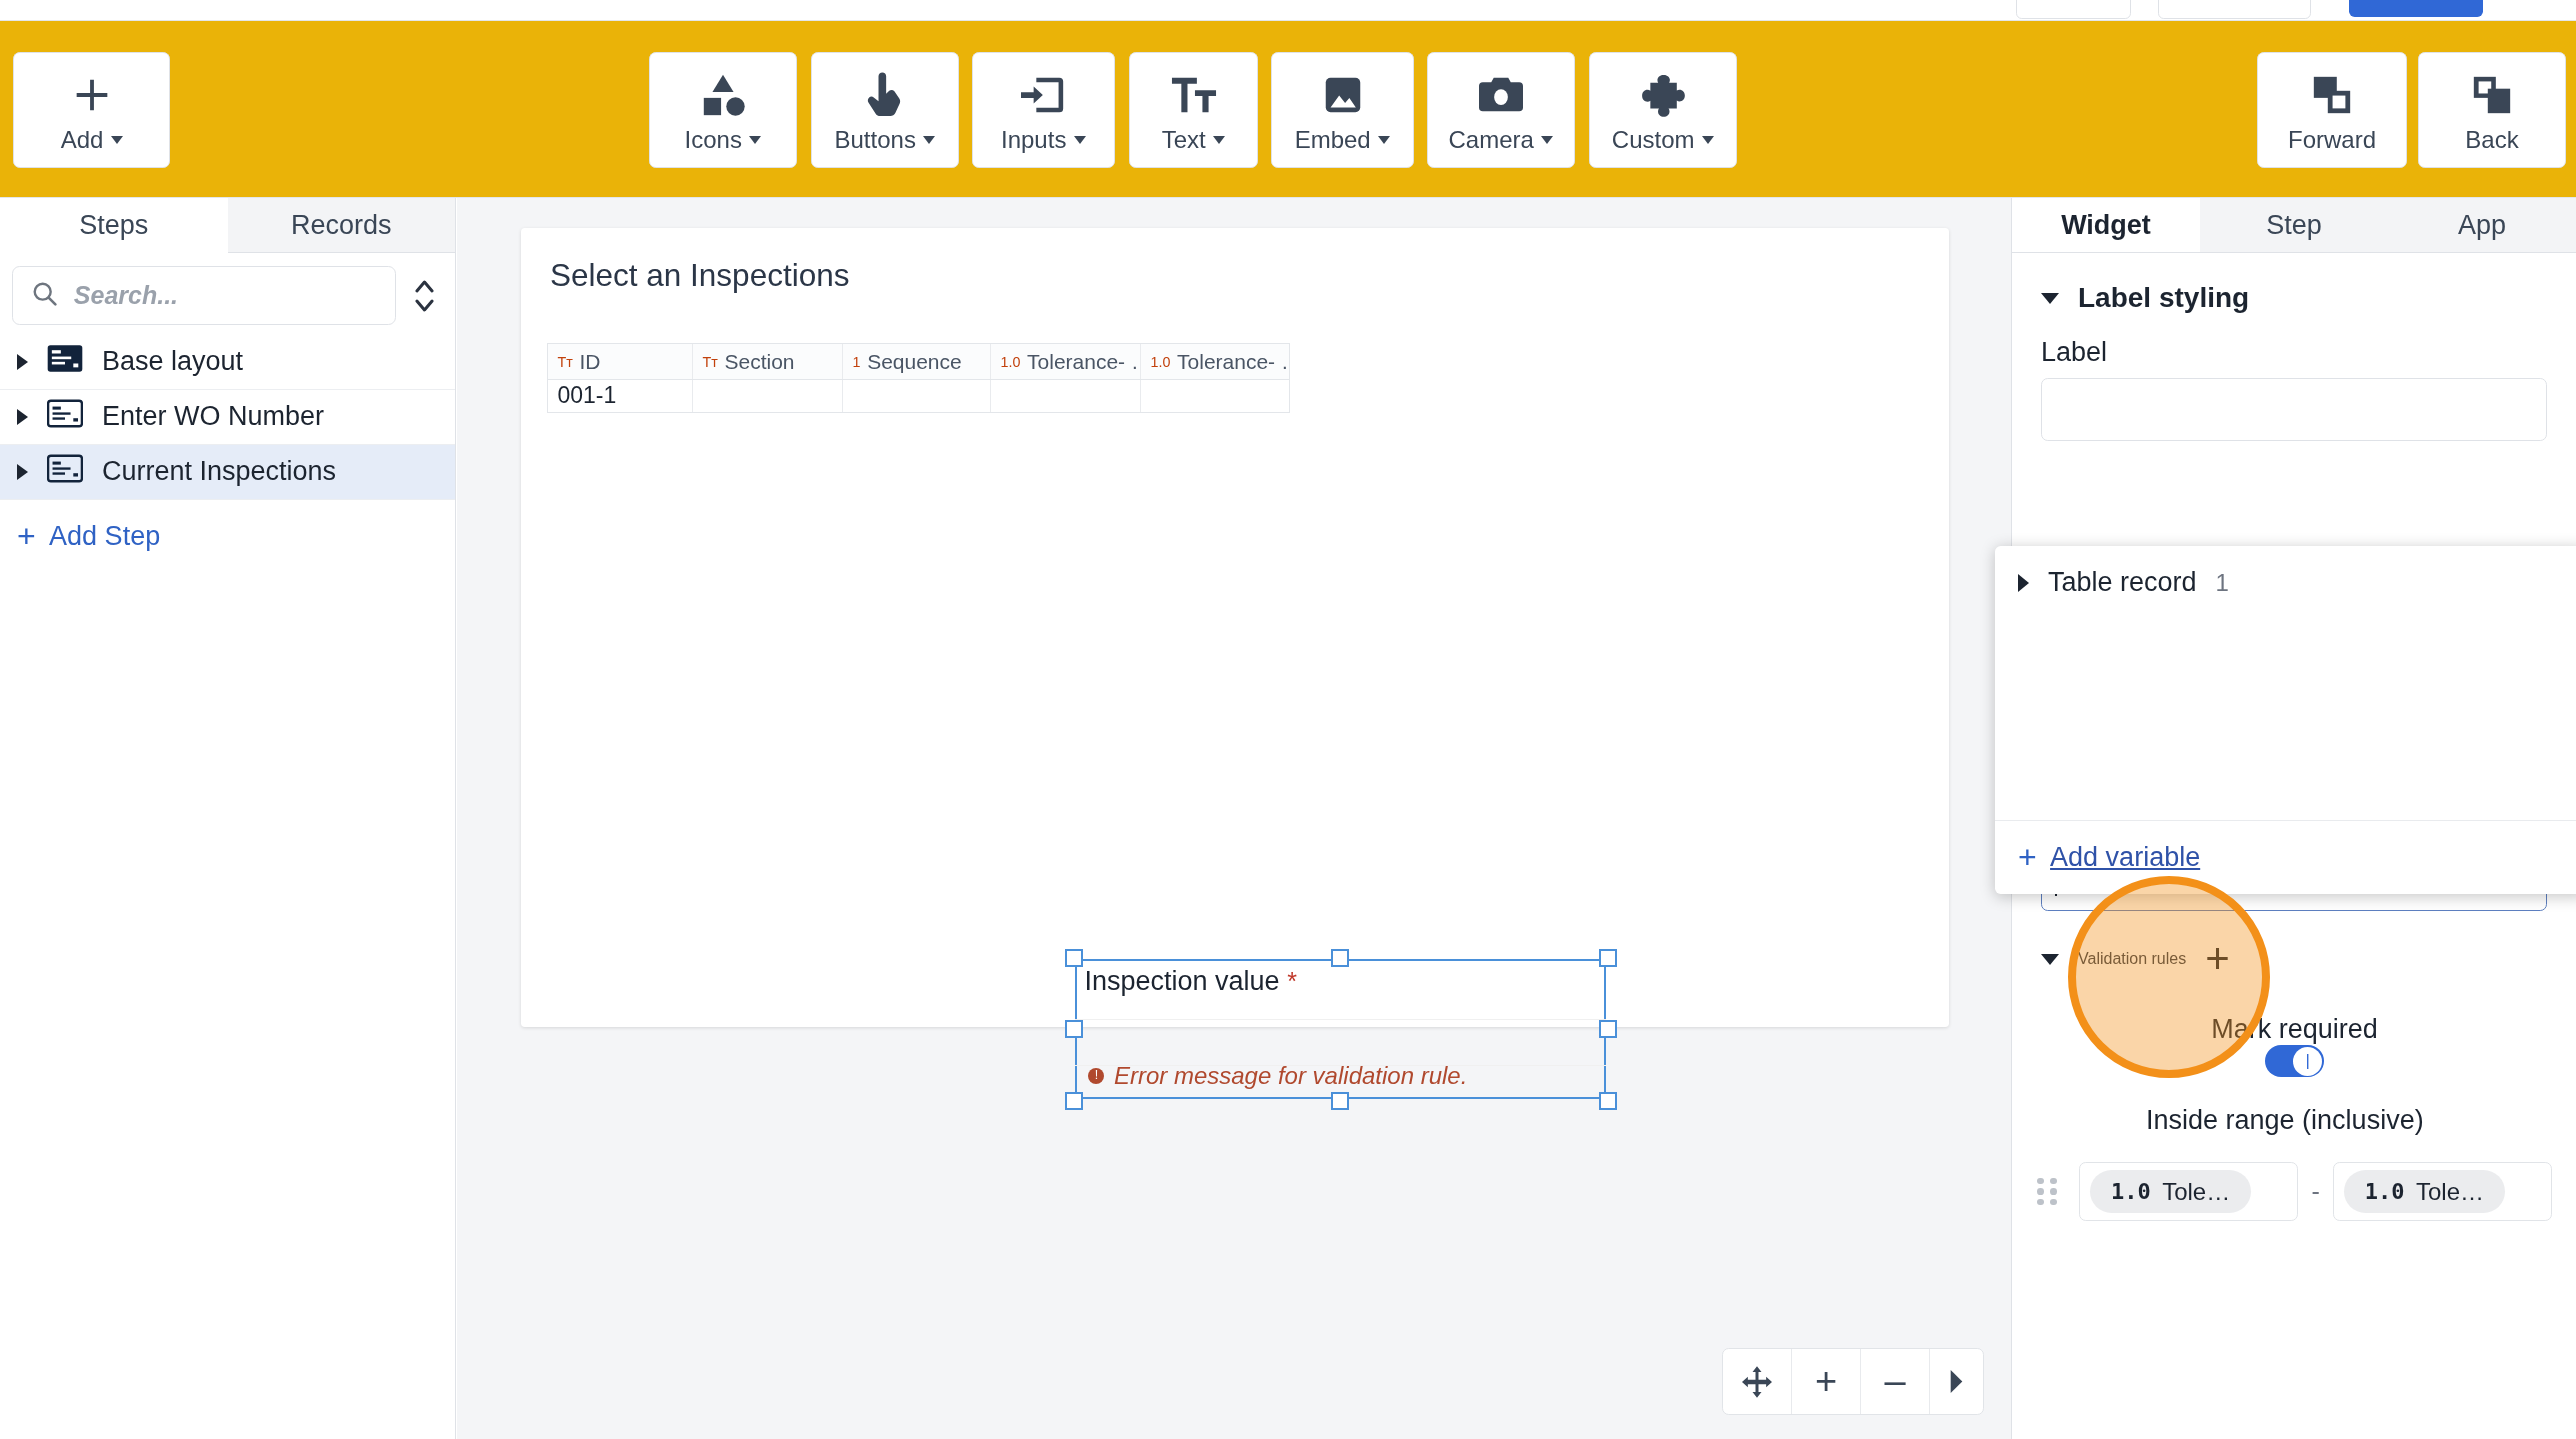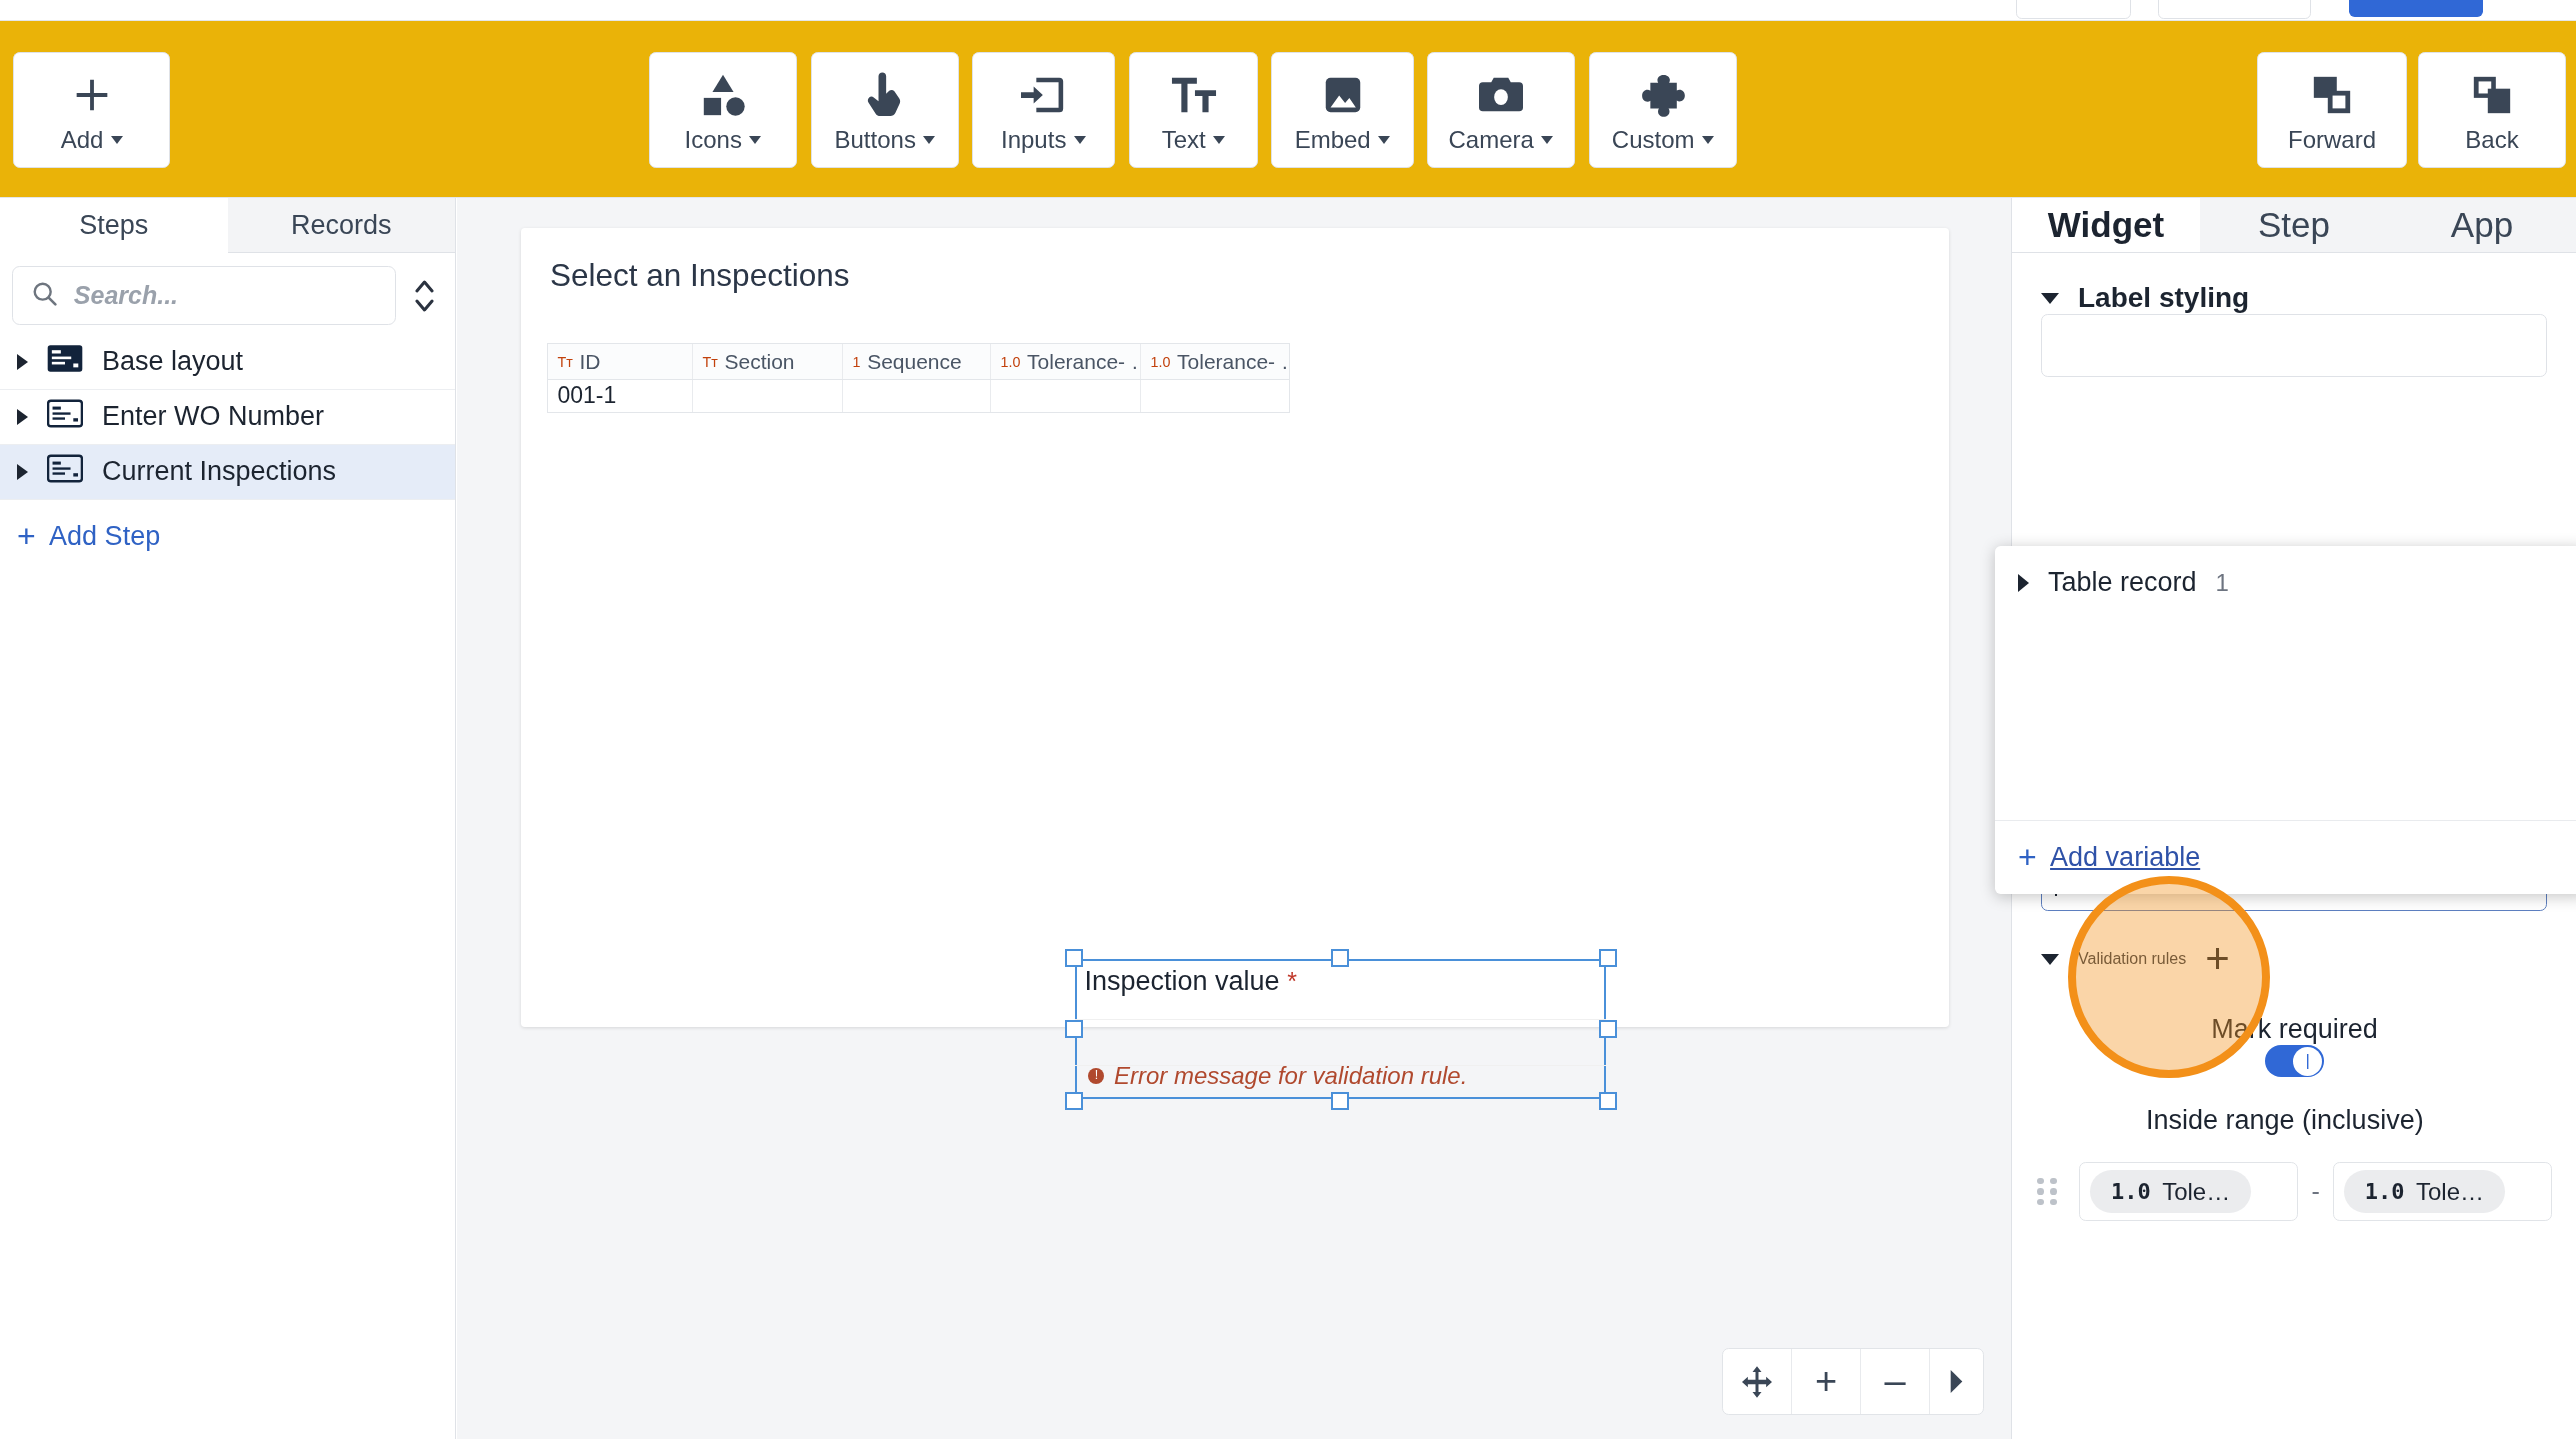--- a/index.html
+++ b/index.html
@@ -79,21 +79,21 @@
   .handle { position:absolute; width:18px; height:18px; background:#fff; border:2.9px solid #4a90d9; }
 
   
   .zoom-bar { position:absolute; right:27px; bottom:25px; height:67px; display:flex; border:1px solid #e1e4e8; border-radius:6.7px; background:#fff; overflow:hidden; }
   .zoom-bar .zb { width:69px; display:flex; align-items:center; justify-content:center; border-right:1px solid #e8eaed; color:#3a4656; font-size:38px; cursor:pointer; }
   .zoom-bar .zb:last-child { border-right:none; width:53px; }
 
   
   .rpanel { position:absolute; right:0; top:198px; width:565px; height:1242px; background:#fff; border-left:1px solid #dfe2e7; }
   .rp-tabs { display:flex; height:55px; border-bottom:1px solid #dfe2e7; }
-  .rp-tab { flex:1; display:flex; align-items:center; justify-content:center; font-size:35px; color:#3a4656; background:#f3f4f6; cursor:pointer; }
+  .rp-tab { flex:1; display:flex; align-items:center; justify-content:center; font-size:27px; color:#3a4656; background:#f3f4f6; cursor:pointer; }
   .rp-tab.active { background:#fff; font-weight:bold; color:#1c2430; }
   .rp-wtitle { height:92px; display:flex; align-items:center; padding:0 29px; gap:17px; border-bottom:1px solid #eceef1; }
   .rp-wtitle .wname { font-size:29px; font-weight:bold; color:#1c2430; flex:1; }
   .rp-ic { width:42px; display:flex; align-items:center; justify-content:center; color:#1c2430; cursor:pointer; }
   .sec-head { display:flex; align-items:center; gap:19px; padding:29px 29px 0 29px; }
   .sec-head .st { font-size:28px; font-weight:bold; color:#1c2430; flex:1; }
   .chev-d { width:0;height:0;border-left:9.5px solid transparent;border-right:9.5px solid transparent;border-top:11.5px solid #1c2430; }
   .chev-r { width:0;height:0;border-top:9.5px solid transparent;border-bottom:9.5px solid transparent;border-left:11.5px solid #1c2430; }
   .fld-label { padding:23px 29px 9.5px 29px; font-size:27px; color:#1c2430; }
   .input-ghost { margin:0 29px; height:63px; border:1px solid #dfe2e7; border-radius:6.7px; background:#fff; }
@@ -424,20 +424,21 @@
       <div class="rp-tab">Step</div>
       <div class="rp-tab">App</div>
     </div>
 
 
     <div class="sec-head">
       <i class="chev-d"></i>
       <span class="st">Label styling</span>
     </div>
 
+    <div class="fld-label">Label</div>
     <div class="input-ghost"></div>
 
     <div class="popover">
       <div class="pop-item">
         <i class="chev-r"></i>
         <span>Table record</span>
         <span class="cnt">1</span>
       </div>
       <div class="pop-body"></div>
       <div class="pop-foot">

